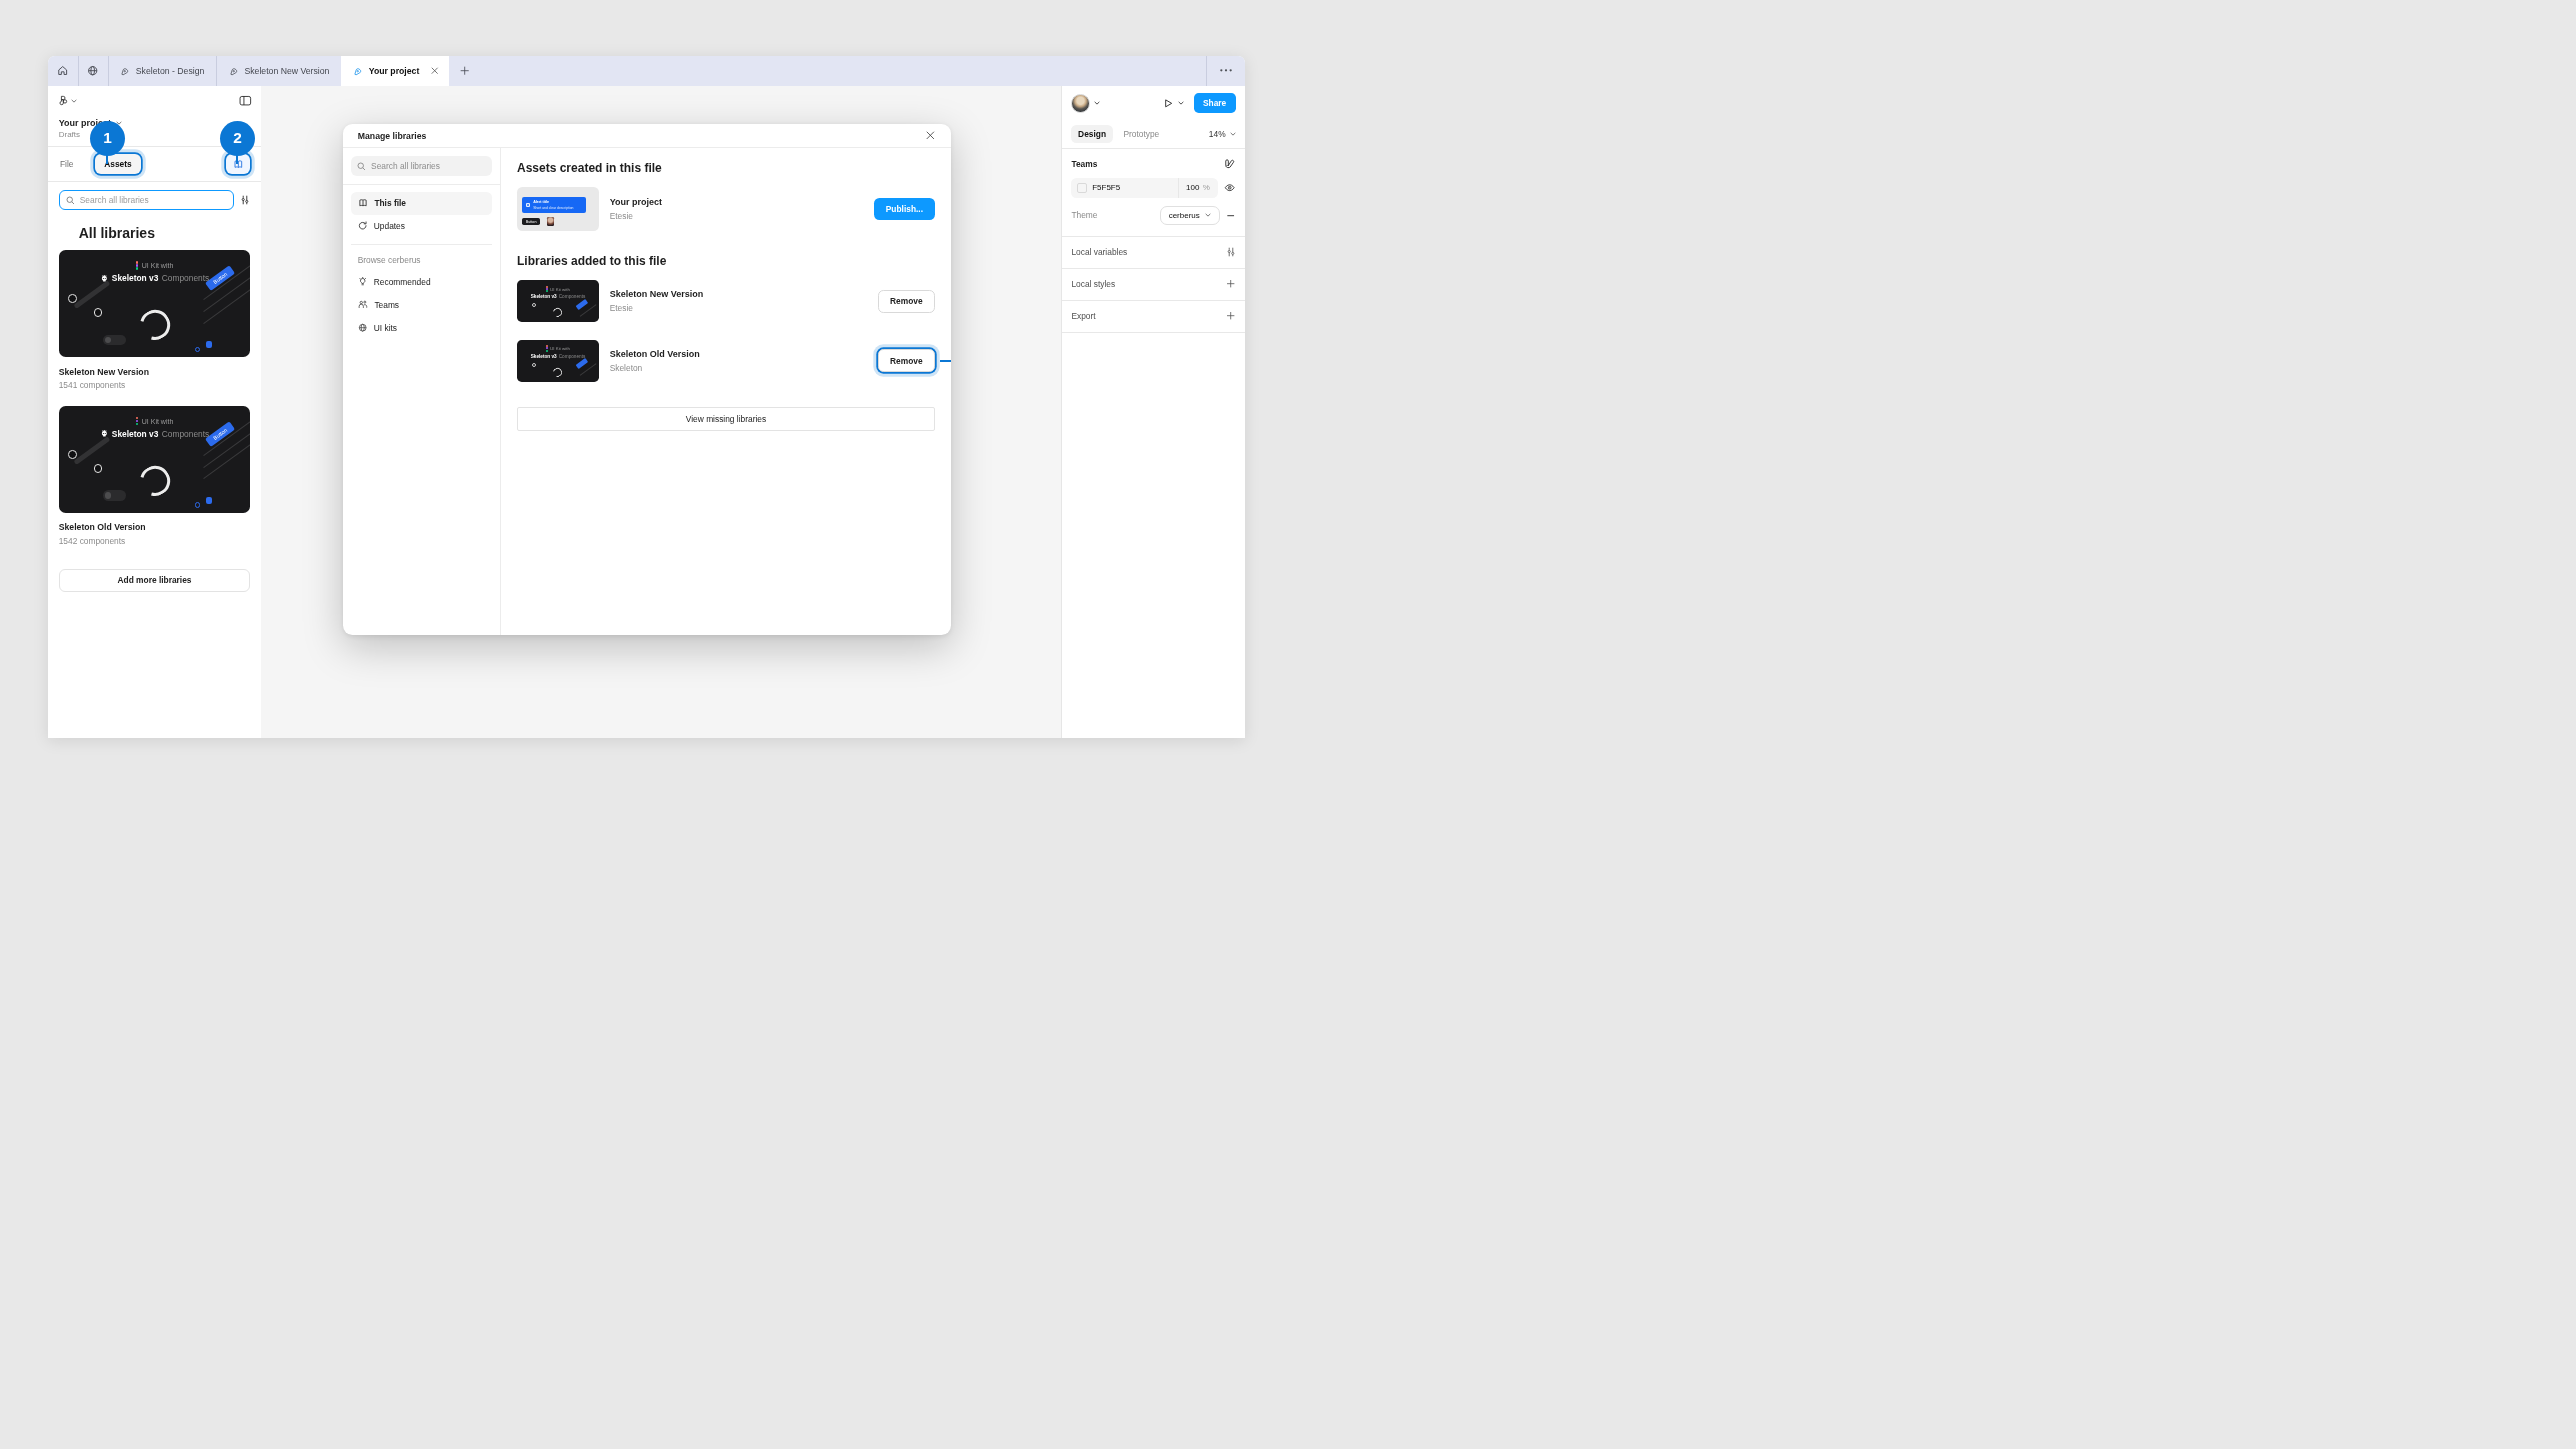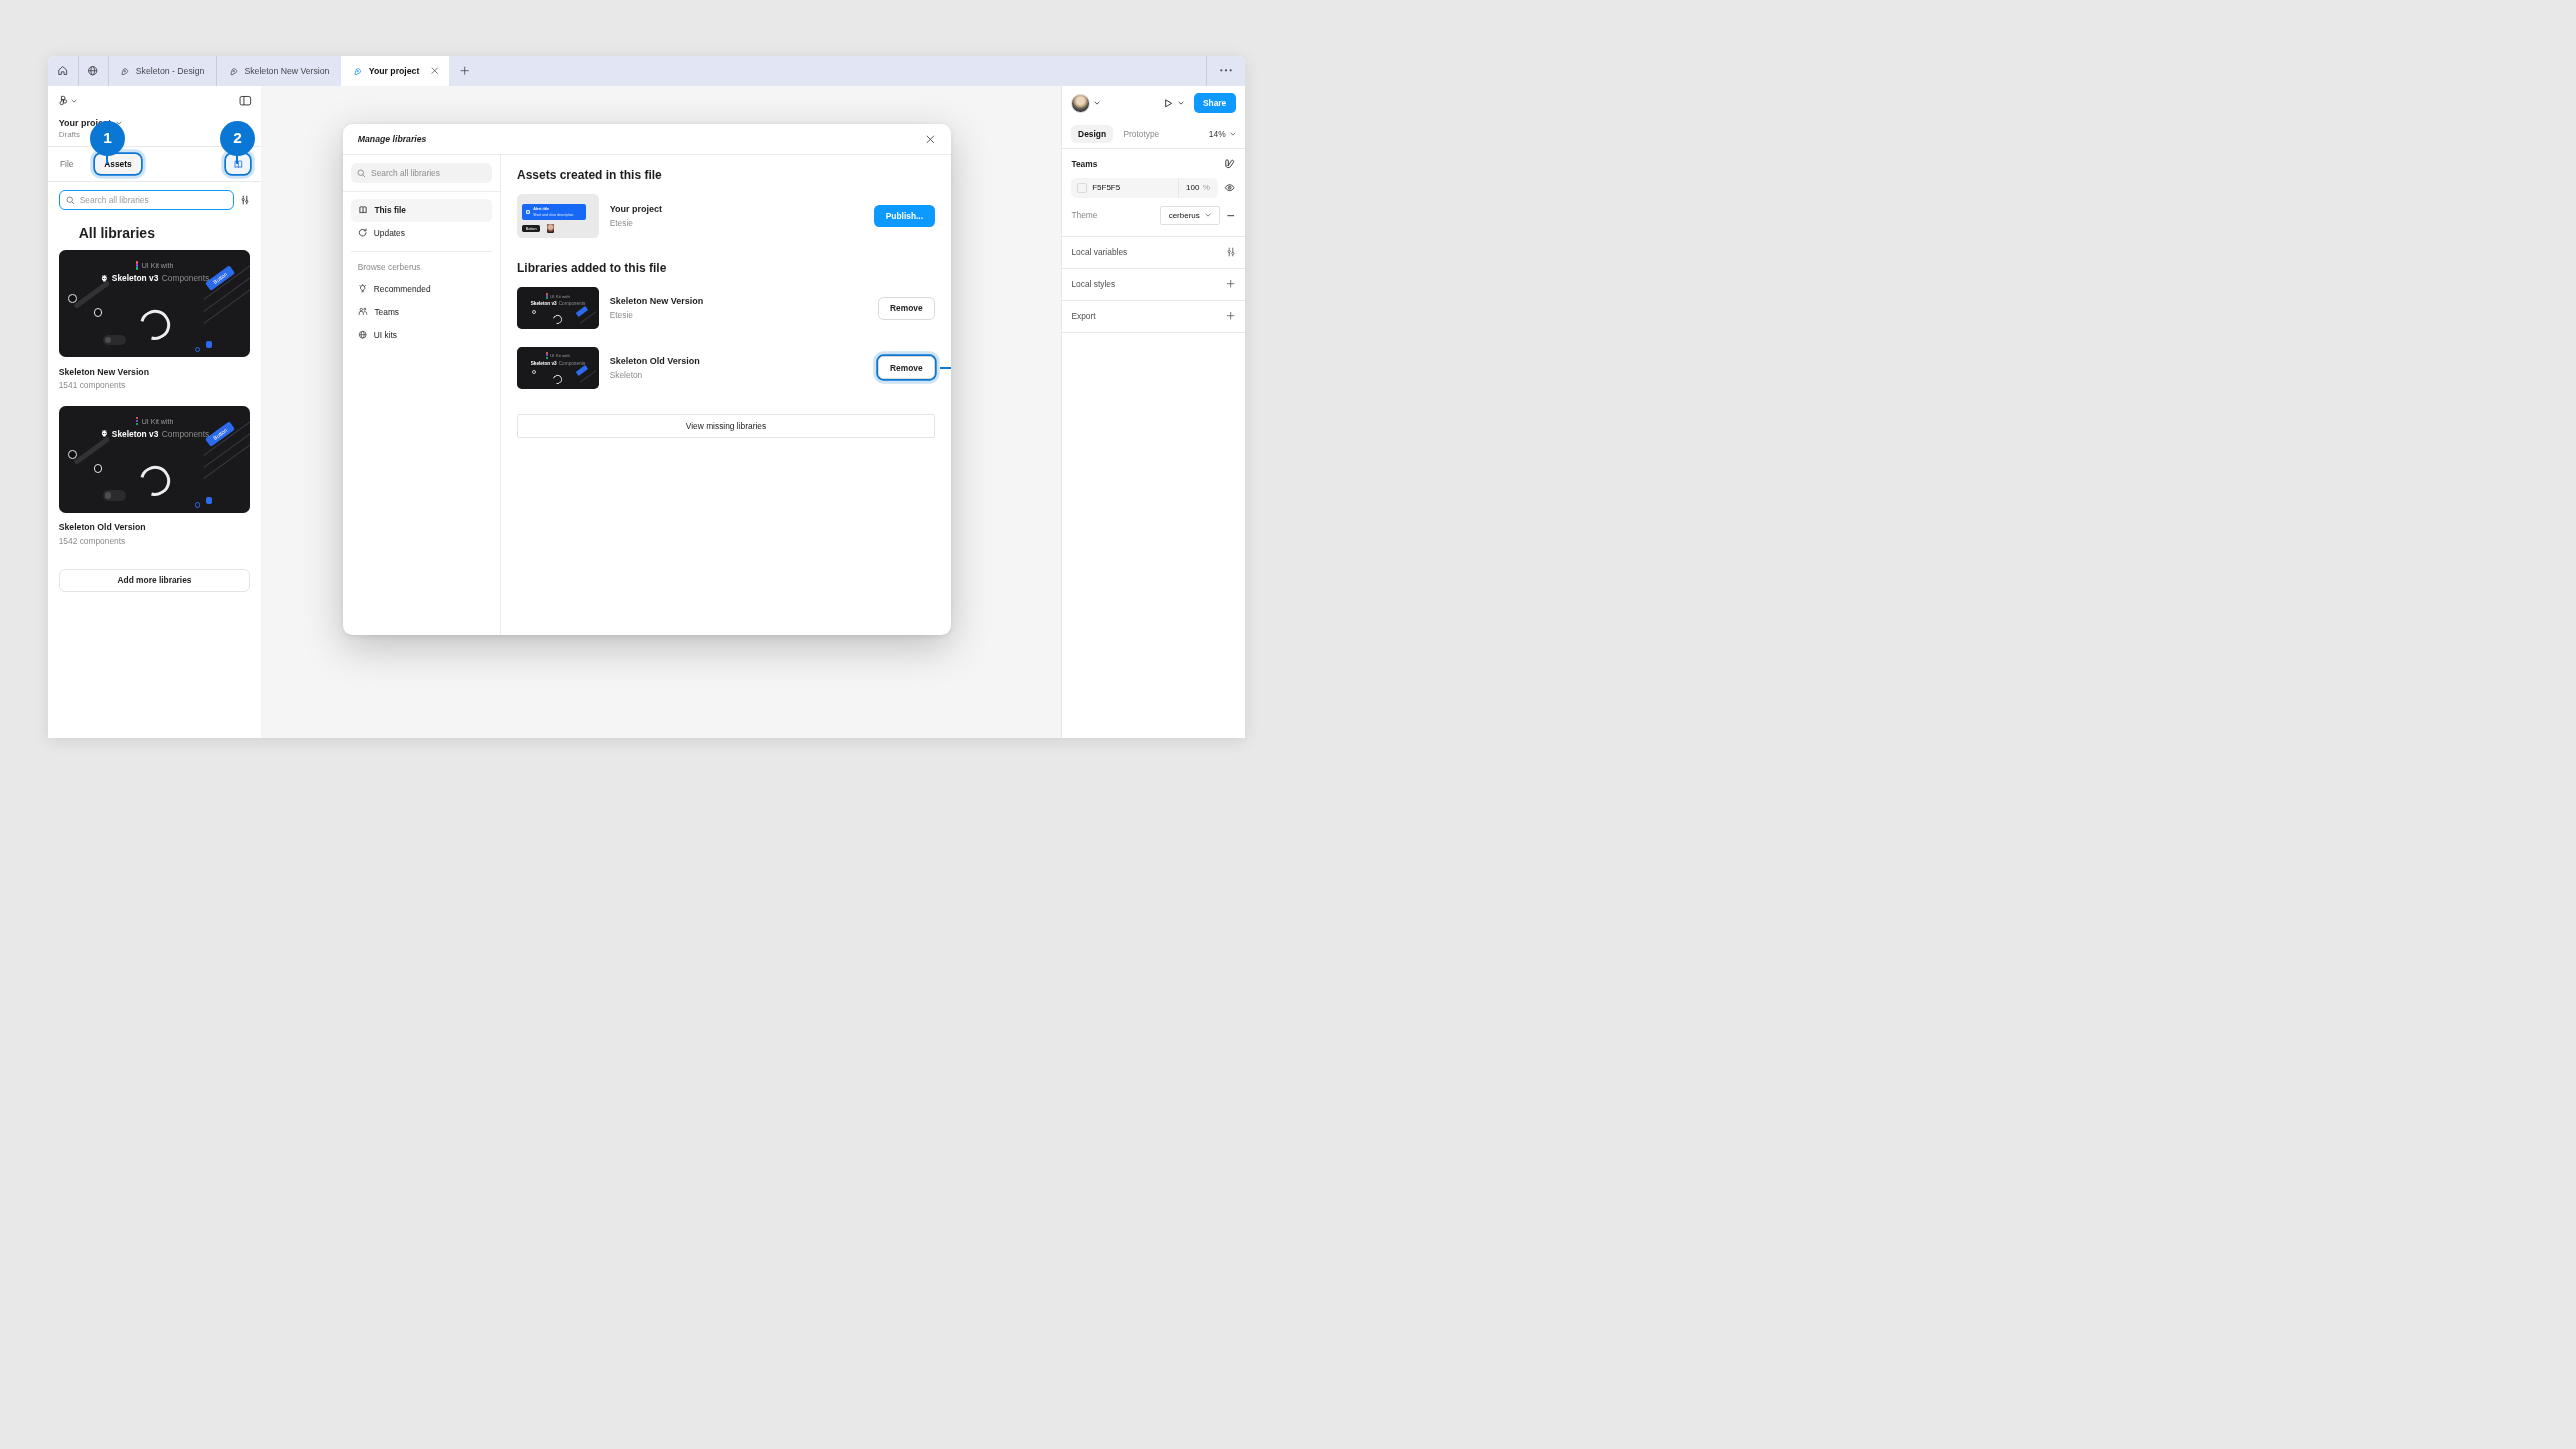--- a/index.html
+++ b/index.html
@@ -101,27 +101,27 @@
   .rb-sec-title{font-weight:700;font-size:8.4px;}
   .color-row{margin-top:8.7px;display:flex;align-items:center;gap:6.7px;}
   .color-field{flex:1;display:flex;align-items:center;height:20px;background:#f5f5f5;border-radius:5.4px;overflow:hidden;}
   .swatch{width:10px;height:10px;border-radius:2px;background:#f5f5f5;border:0.7px solid #d9d9d9;margin:0 5.4px;}
   .hex{flex:1;font-size:8px;color:#111;}
   .cf-div{width:0.7px;align-self:stretch;background:#e7e7e7;}
   .opacity{width:39px;display:flex;align-items:center;justify-content:center;gap:3.4px;font-size:8px;color:#111;}
   .opacity .pct{color:#9b9b9b;}
   .theme-row{margin-top:8px;display:flex;align-items:center;gap:6.7px;}
   .theme-label{color:#8a8a8a;flex:1;}
-  .theme-select{display:flex;align-items:center;gap:5.4px;border:0.7px solid #e0e0e0;border-radius:2px;padding:4px 7.4px;font-size:8px;color:#111;}
+  .theme-select{display:flex;align-items:center;gap:5.4px;border:0.7px solid #e0e0e0;border-radius:7px;padding:4px 7.4px;font-size:8px;color:#111;}
   .rb-row{height:32px;display:flex;align-items:center;justify-content:space-between;padding:0 9.4px;border-bottom:0.7px solid var(--divider);color:#4f4f4f;}
   .rb-icon{color:#565656;}
 
   
   .modal{position:absolute;left:343px;top:124px;width:608px;height:511px;background:#fff;border-radius:9.4px;box-shadow:0 12px 40px rgba(0,0,0,.22),0 1.3px 5.4px rgba(0,0,0,.08);z-index:20;display:flex;flex-direction:column;}
-  .modal-header{height:31px;flex:none;display:flex;align-items:center;justify-content:space-between;padding:0 12px 0 14.8px;border-bottom:0.7px solid #ececec;font-style:italic;}
+  .modal-header{height:24px;flex:none;display:flex;align-items:center;justify-content:space-between;padding:0 12px 0 14.8px;border-bottom:0.7px solid #ececec;}
   .modal-title{font-size:8.7px;font-weight:700;}
   .modal-close{width:17.4px;height:17.4px;display:flex;align-items:center;justify-content:center;color:#444;background:none;border:none;}
   .modal-body{flex:1;display:flex;min-height:0;}
   .m-left{width:158px;flex:none;border-right:0.7px solid #ececec;display:flex;flex-direction:column;}
   .m-search-wrap{padding:8px;border-bottom:0.7px solid #ececec;}
   .m-search{display:flex;align-items:center;gap:5.4px;height:20px;background:#f2f2f2;border-radius:6px;padding:0 6px;color:#7c7c7c;}
   .m-search input{border:none;outline:none;background:transparent;flex:1;font-size:8.4px;font-family:"Liberation Sans",sans-serif;}
   .m-search input::placeholder{color:#8d8d8d;}
   .m-nav{padding:6.7px 8px;}
   .m-item{height:23px;display:flex;align-items:center;gap:6.7px;padding:0 6.7px;border-radius:5.4px;font-size:8.4px;color:#222;}

